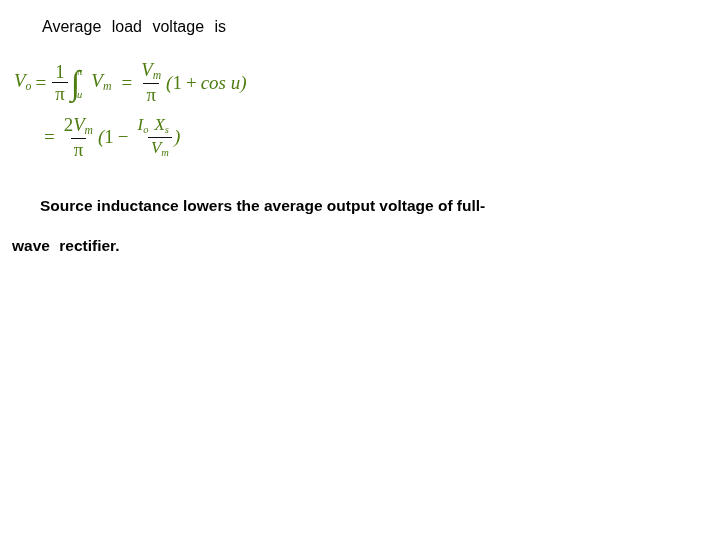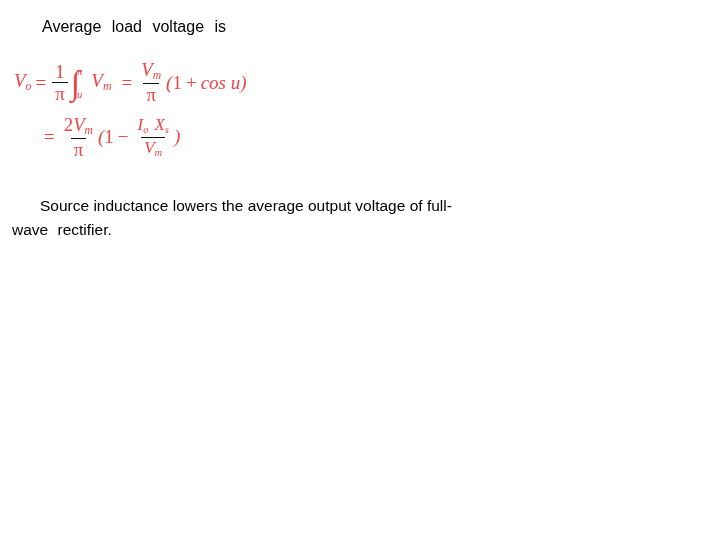--- a/index.html
+++ b/index.html
@@ -43,21 +43,21 @@
   }
 
   
   .equation-block {
     position: absolute;
     left: 14px;
     top: 55px;
     width: 400px;
     font-family: "Liberation Serif", serif;
     font-style: italic;
-    color: #ef4444;
+    color: #4d7c0f;
   }
 
   .eq-row {
     display: flex;
     align-items: center;
     height: 55px;
     font-size: 19px;
     white-space: nowrap;
   }
   .eq-row.second {
@@ -94,21 +94,21 @@
   }
   .frac .num {
     padding: 0 3px 1px 3px;
     font-size: 0.99em;
   }
   .frac .den {
     padding: 1px 3px 0 3px;
     font-size: 0.99em;
     border-top: 1.4px solid #101010;
   }
-  .frac.small { font-size: 0.90em; }
+  .frac.small { font-size: 0.90em; align-items: flex-end; }
 
   
   .integral {
     display: inline-flex;
     align-items: center;
     margin: 0 3px 0 1px;
     position: relative;
   }
   .int-glyph {
     font-family: "Liberation Serif", serif;
@@ -146,20 +146,21 @@
     text-justify: inter-word;
     text-indent: 28px;
   }
   .paragraph::after {
     content: "";
     display: inline-block;
     width: 100%;
   }
   .para-tail {
     word-spacing: 5px;
+    margin-top: 16px;
   }
 </style>
 </head>
 <body>
 
 <div class="slide">
 
   <div class="heading-line">Average  load  voltage  is</div>
 
   <div class="equation-block">
@@ -204,18 +205,18 @@
       <span class="op">−</span>
       <span class="frac small">
         <span class="num var"><span>I</span><sub class="sb">o</sub><span class="spacer-sm"></span><span>X</span><sub class="sb">s</sub></span>
         <span class="den var"><span>V</span><sub class="sb">m</sub></span>
       </span>
       <span class="var">)</span>
     </div>
 
   </div>
 
-  <div class="paragraph" style="text-indent: 0px;">
+  <div class="paragraph" style="text-indent: 0px; font-weight: bold;">
     <span style="display: block; text-align: justify; text-indent: 28px; white-space: nowrap;">Source   inductance   lowers   the   average   output   voltage   of   full-</span>
     <span class="para-tail" style="display: block; text-indent: 0px;">wave   rectifier.</span>
   </div>
 
 </div>
 
 </body></html>

